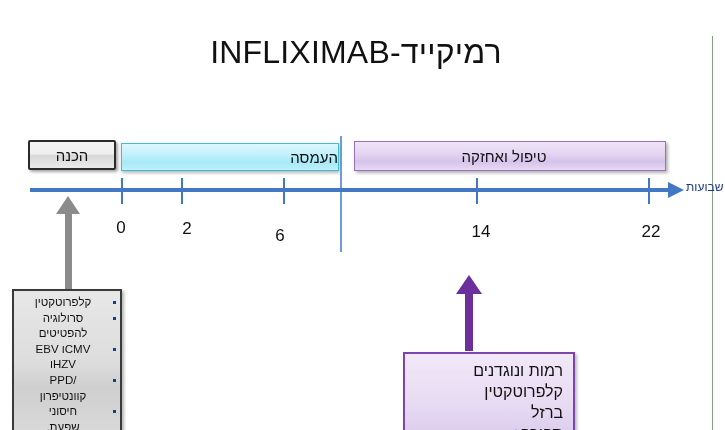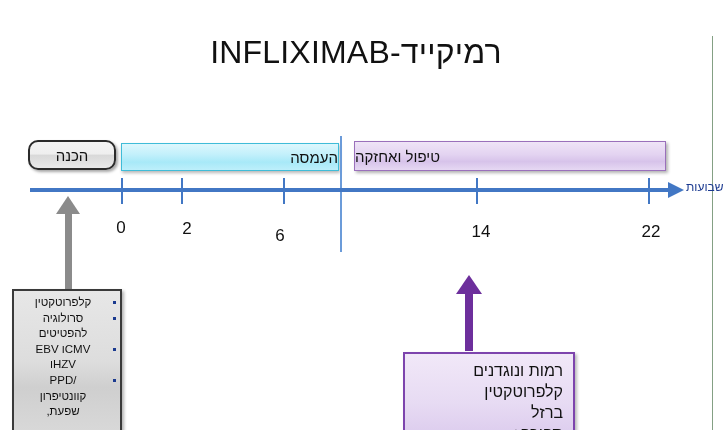--- a/index.html
+++ b/index.html
@@ -53,21 +53,21 @@
     color: #101010;
     direction: rtl;
   }
 
   .phase-prep {
     left: 28px;
     top: 104px;
     width: 88px;
     height: 30px;
     border: 2px solid #2b2b2b;
-    border-radius: 10px;
+    border-radius: 2px;
     background: linear-gradient(to bottom, #f4f4f4 0%, #efefef 45%, #d9d9d9 52%, #e9e9e9 100%);
     box-shadow: 2px 2px 3px rgba(0,0,0,.35);
     justify-content: center;
   }
 
   .phase-load {
     left: 121px;
     top: 107px;
     width: 218px;
     height: 28px;
@@ -78,21 +78,21 @@
   }
 
   .phase-maint {
     left: 354px;
     top: 105px;
     width: 312px;
     height: 30px;
     border: 1px solid #9a70bb;
     background: linear-gradient(to bottom, #efe4f7 0%, #e3d3f1 45%, #d7c3ea 70%, #e6d8f3 100%);
     box-shadow: 2px 2px 3px rgba(0,0,0,.3);
-    justify-content: flex-end;
+    justify-content: center;
     padding-right: 12px;
   }
 
   
   .axis-line {
     position: absolute;
     left: 30px;
     top: 152px;
     width: 646px;
     height: 4px;
@@ -285,20 +285,21 @@
 
   <div class="callout callout-prep">
     <ul>
       <li class="bulleted">קלפרוטקטין</li>
       <li class="bulleted">סרולוגיה</li>
       <li>להפטיטים</li>
       <li class="bulleted">CMVו EBV</li>
       <li>HZVו</li>
       <li class="bulleted">/PPD</li>
       <li>קוונטיפרון</li>
+      <li class="bulleted">חיסוני</li>
       <li>שפעת,</li>
     </ul>
   </div>
 
   <div class="callout callout-monitor">
     <div class="line">רמות ונוגדנים</div>
     <div class="line">קלפרוטקטין</div>
     <div class="line">ברזל</div>
     <div class="line">ספירה+</div>
   </div>

